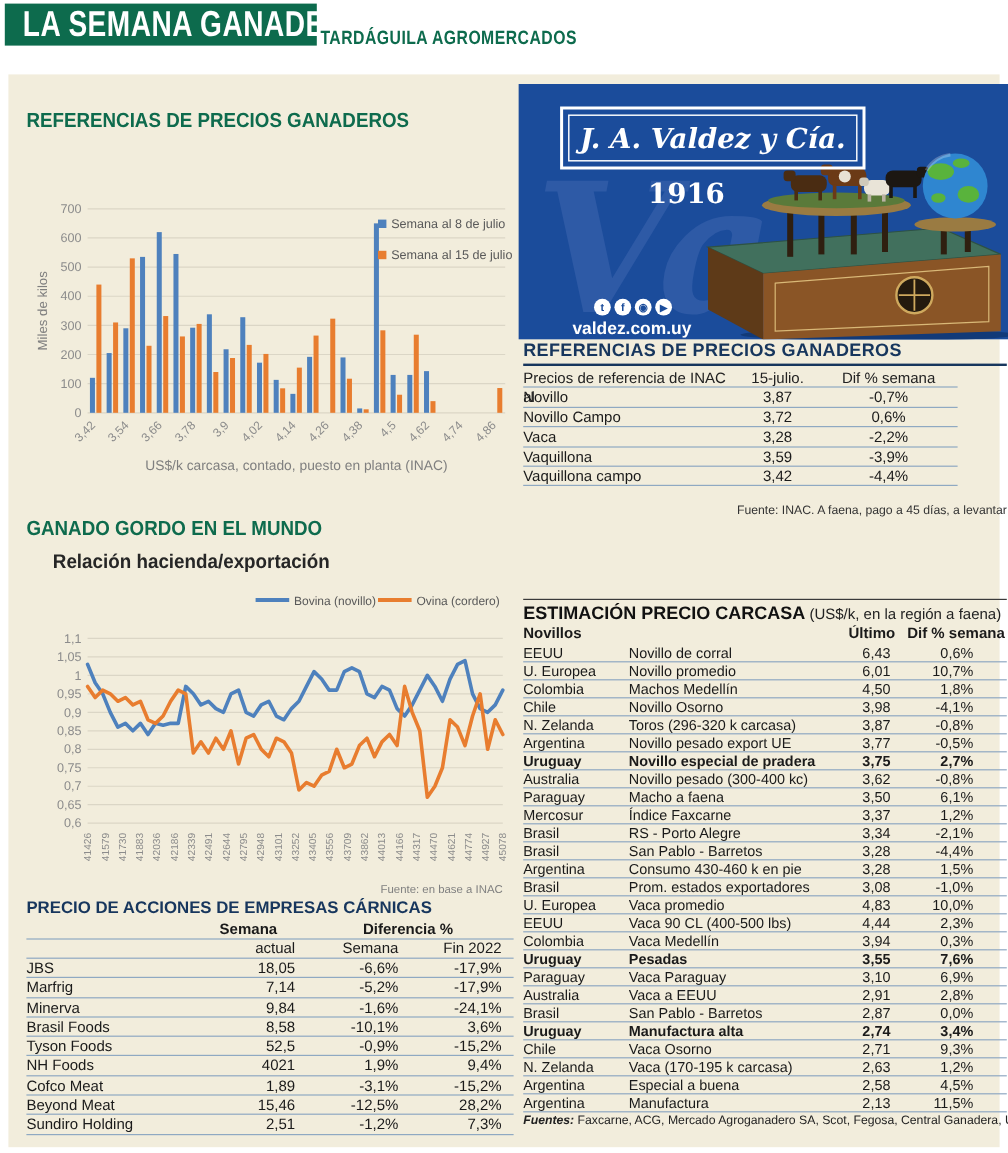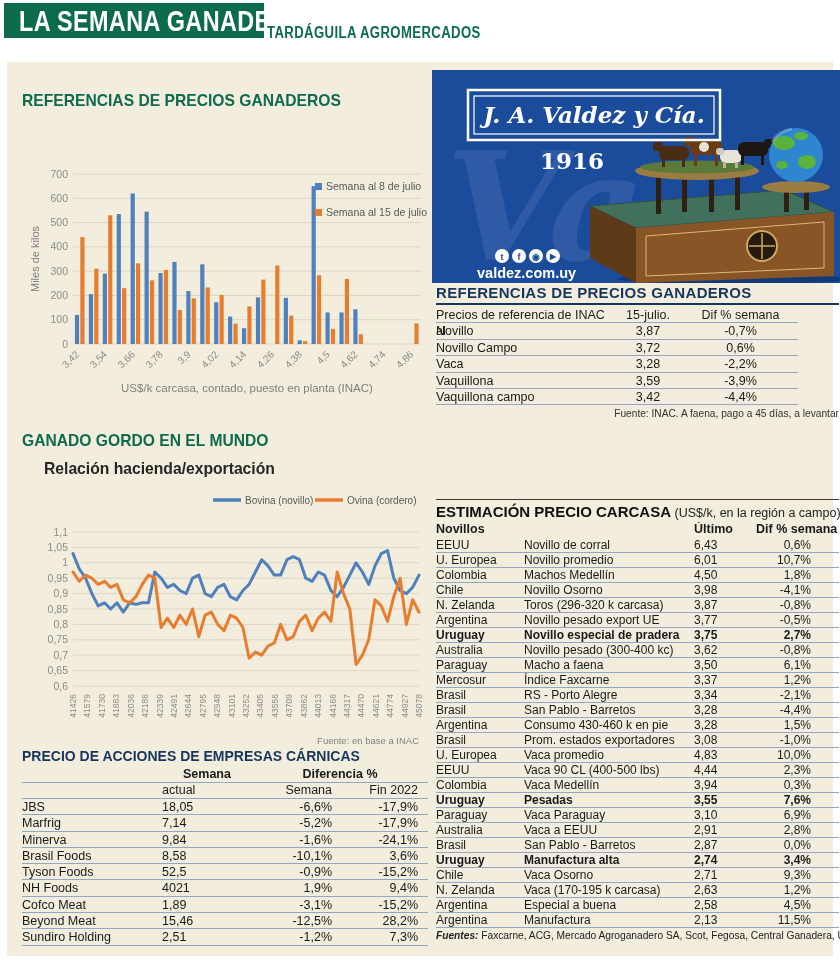--- a/index.html
+++ b/index.html
@@ -23,43 +23,43 @@
   .ctitle{font-size:16.5px;font-weight:bold;color:#262626;white-space:nowrap}
   .ctitle .cond{transform:scaleX(.95)}
 
   
   #stocks{left:15px;top:686px;width:406px}
   #stocks .ttl{font-size:14px;font-weight:bold;color:#17365d;white-space:nowrap;margin-bottom:3px}
   .sg{display:grid;grid-template-columns:140px 90px 176px;border-bottom:1px solid #8fa9c2;height:16px;line-height:15px;font-size:12.5px;font-weight:bold}
   .ss{display:grid;grid-template-columns:140px 90px 90px 86px;border-bottom:1px solid #8fa9c2;height:16px;line-height:15px;font-size:12.5px}
   .srow{display:grid;grid-template-columns:140px 90px 90px 86px;border-bottom:1px solid #8fa9c2;height:16.3px;line-height:16px;font-size:12.5px}
   .sc1{text-align:center}
-  .scr2{text-align:left;padding-right:6px}
+  .scr2{text-align:right;padding-right:6px}
   .scr{text-align:right;padding-right:10px}
 
   
   #ad{left:425px;top:8px;width:408px;height:213px}
 
   
   #inac{left:429px;top:222px;width:403px}
   #inac .ttl{font-size:15px;font-weight:bold;color:#17365d;letter-spacing:.3px;border-bottom:2.5px solid #17365d;padding-bottom:2px;white-space:nowrap}
   .irow,.ihead{display:grid;grid-template-columns:1fr 70px 115px;width:362px;border-bottom:1px solid #8fa9c2;height:16.4px;line-height:16px;font-size:12.5px}
   .ihead{color:#222;margin-top:2px}
   .ic2,.ic3{text-align:center}
-  #inac .src{width:100%;text-align:right;font-size:10.2px;color:#333;margin-top:3px}
+  #inac .src{width:100%;text-align:right;font-size:10.2px;color:#333;margin-top:15px}
 
   
   #carcass{left:429px;top:437px;width:403px;border-top:1px solid #3a3a3a;padding-top:3px}
   #carcass .ttl{font-size:15px;font-weight:bold;color:#111;white-space:nowrap;line-height:18px}
   #carcass .sub{font-size:12.5px;font-weight:normal;color:#222}
   .chead{display:grid;grid-template-columns:88px 170px 62px 83px;height:16px;line-height:15px;font-size:12.5px;font-weight:bold}
   .crow{display:grid;grid-template-columns:88px 170px 62px 83px;height:15px;line-height:14.5px;font-size:12px;border-bottom:1px solid #8fa9c2}
   .crow.b{font-weight:bold}
   .cc{overflow:hidden;white-space:nowrap}
-  .c2{padding-right:14px}
+  .c2{text-align:right;padding-right:14px}
   .c3{text-align:right;padding-right:28px}
   .chead .c2{padding-right:10px}
   .chead .c3{padding-right:6px}
   #carcass .src{font-size:10.2px;color:#222;margin-top:2px;white-space:nowrap}
   #carcass .src .lbl{font-weight:bold;font-style:italic}
 </style>
 </head>
 <body>
 
 <div class="abs" id="banner">
@@ -401,21 +401,21 @@
         <div class="irow">
           <div class="">Vaquillona campo</div>
           <div class="ic2">3,42</div>
           <div class="ic3">-4,4%</div>
         </div>
       </div>
     <div class="src">Fuente: INAC. A faena, pago a 45 días, a levantar</div>
   </div>
 
   <div class="abs" id="carcass">
-    <div class="ttl"><span>ESTIMACIÓN PRECIO CARCASA</span><span class="sub"> (US$/k, en la región a campo)</span></div>
+    <div class="ttl"><span>ESTIMACIÓN PRECIO CARCASA</span><span class="sub"> (US$/k, en la región a faena)</span></div>
     <div class="chead">
       <div class="cc">Novillos</div>
       <div class="cc"></div>
       <div class="cc c2">Último</div>
       <div class="cc c3">Dif % semana</div>
     </div>
     <div id="carcass-body">
         <div class="crow">
           <div class="cc">EEUU</div>
           <div class="cc">Novillo de corral</div>

